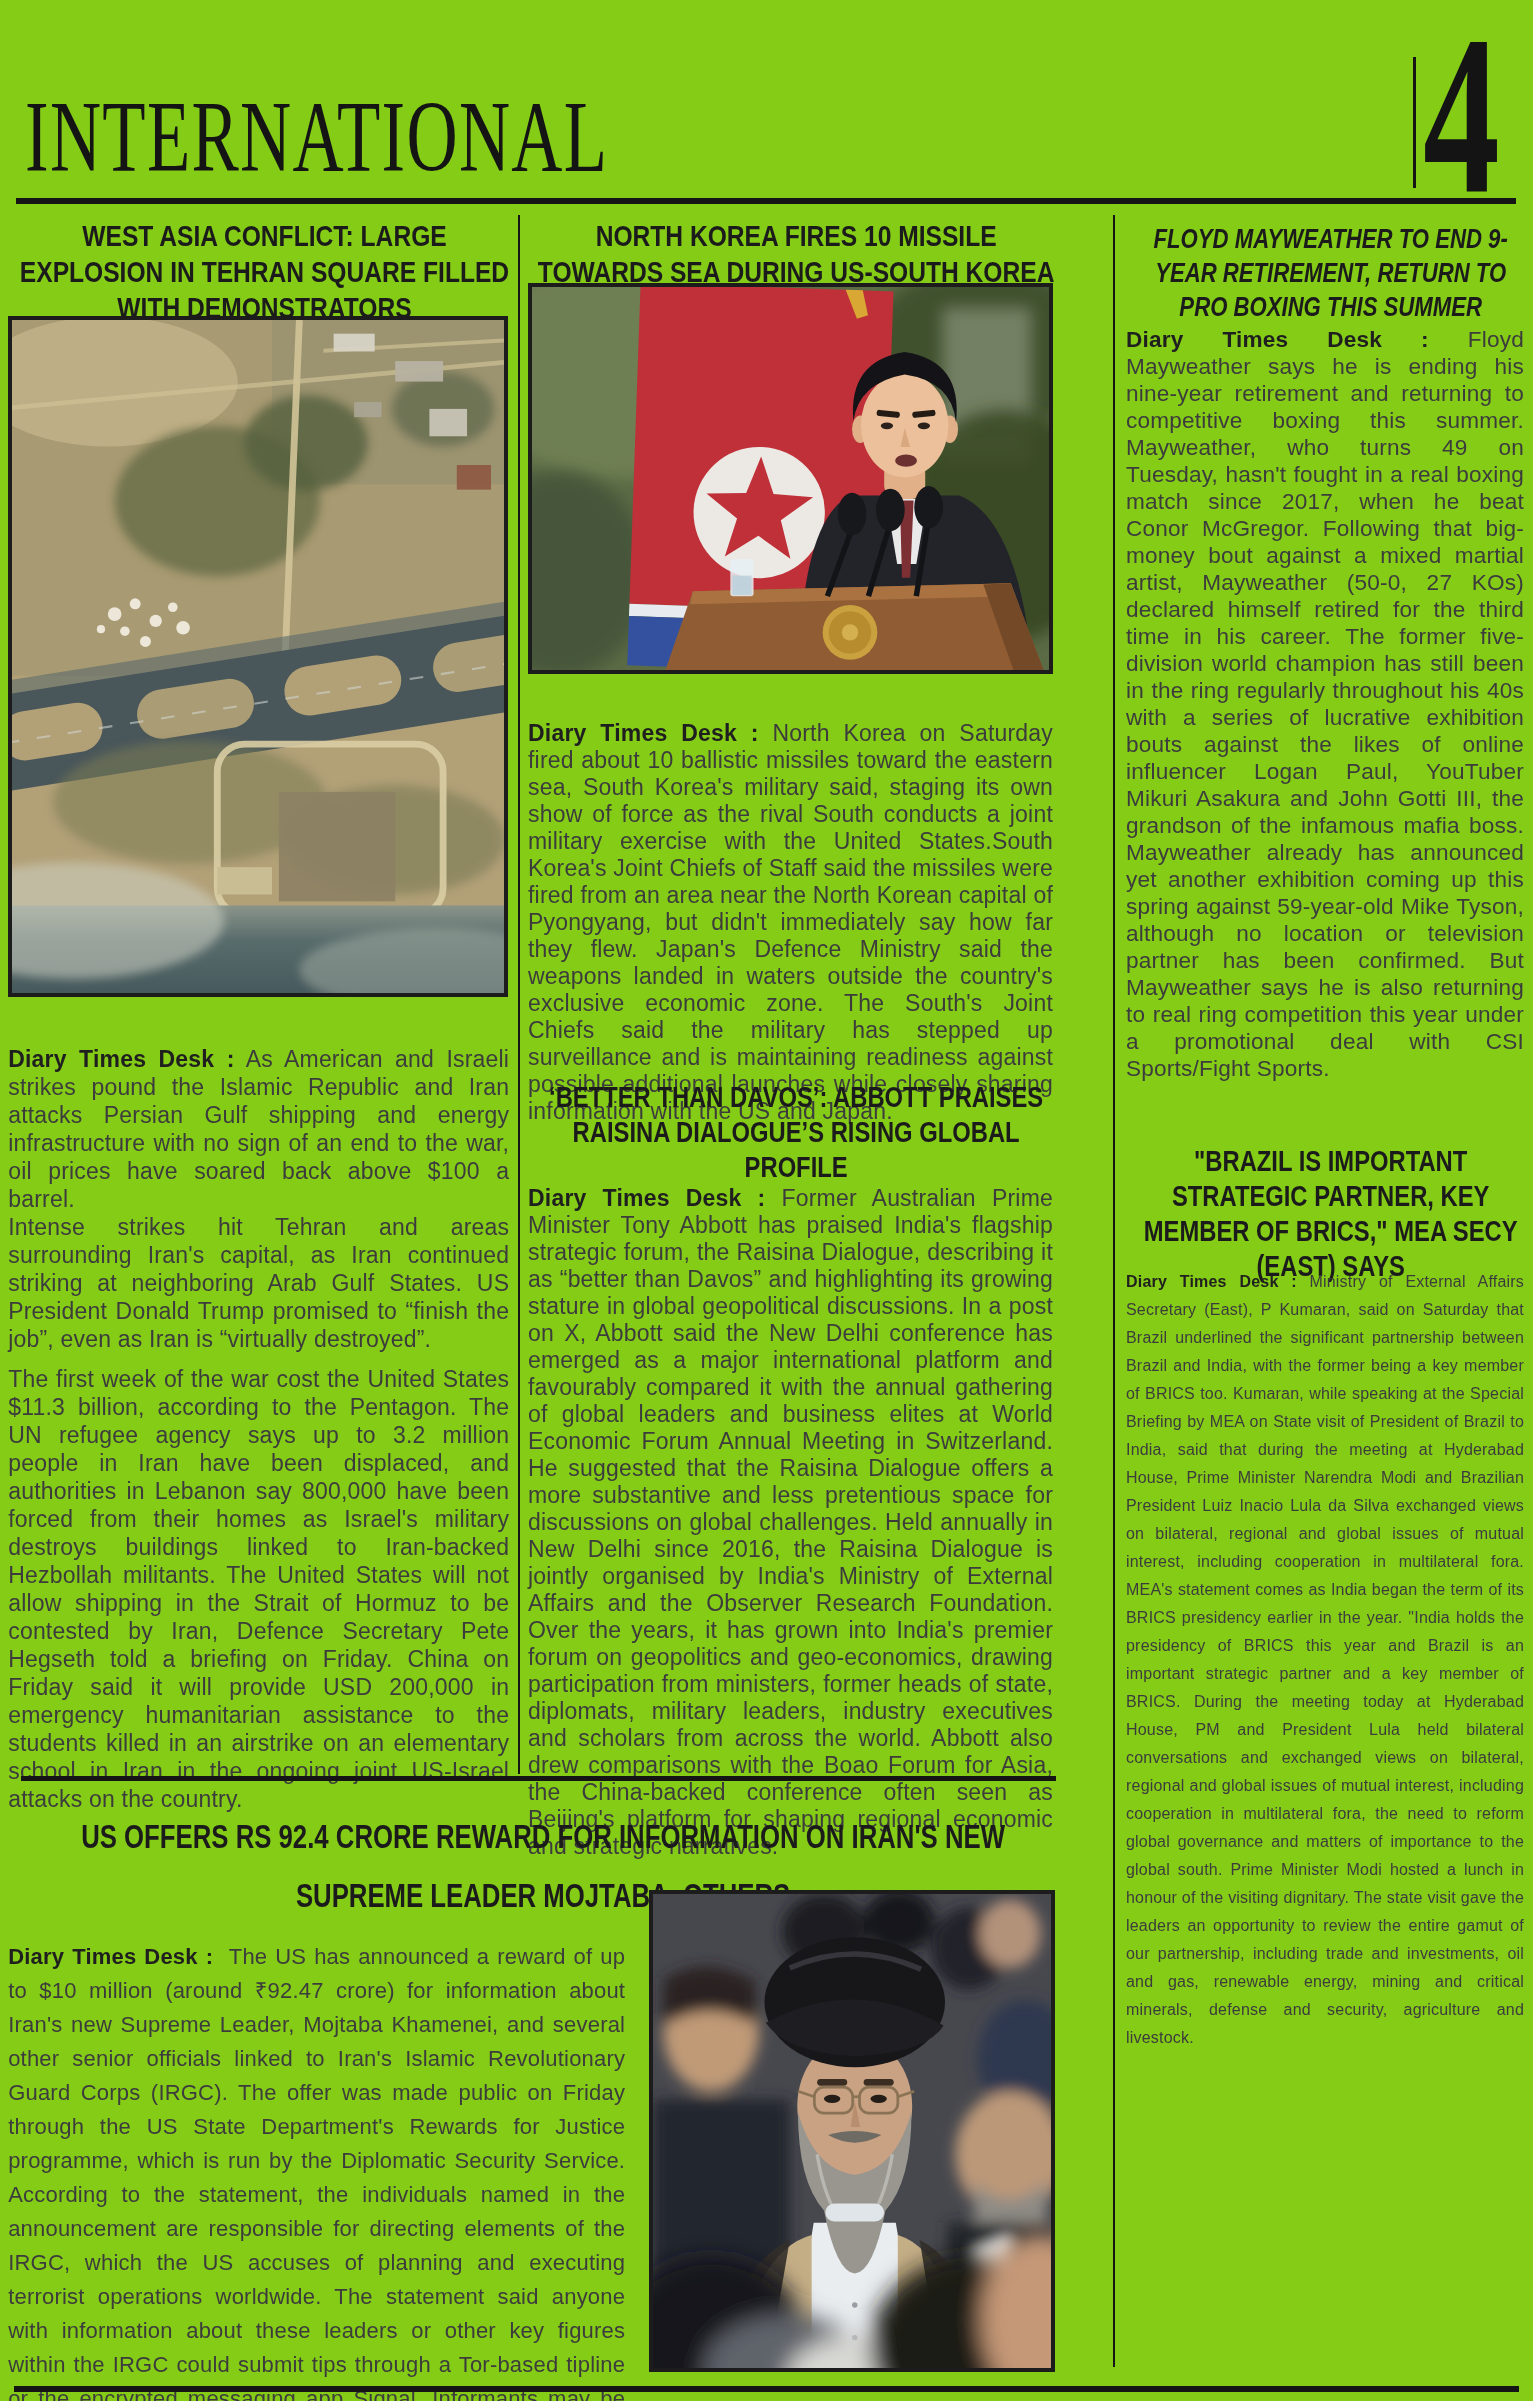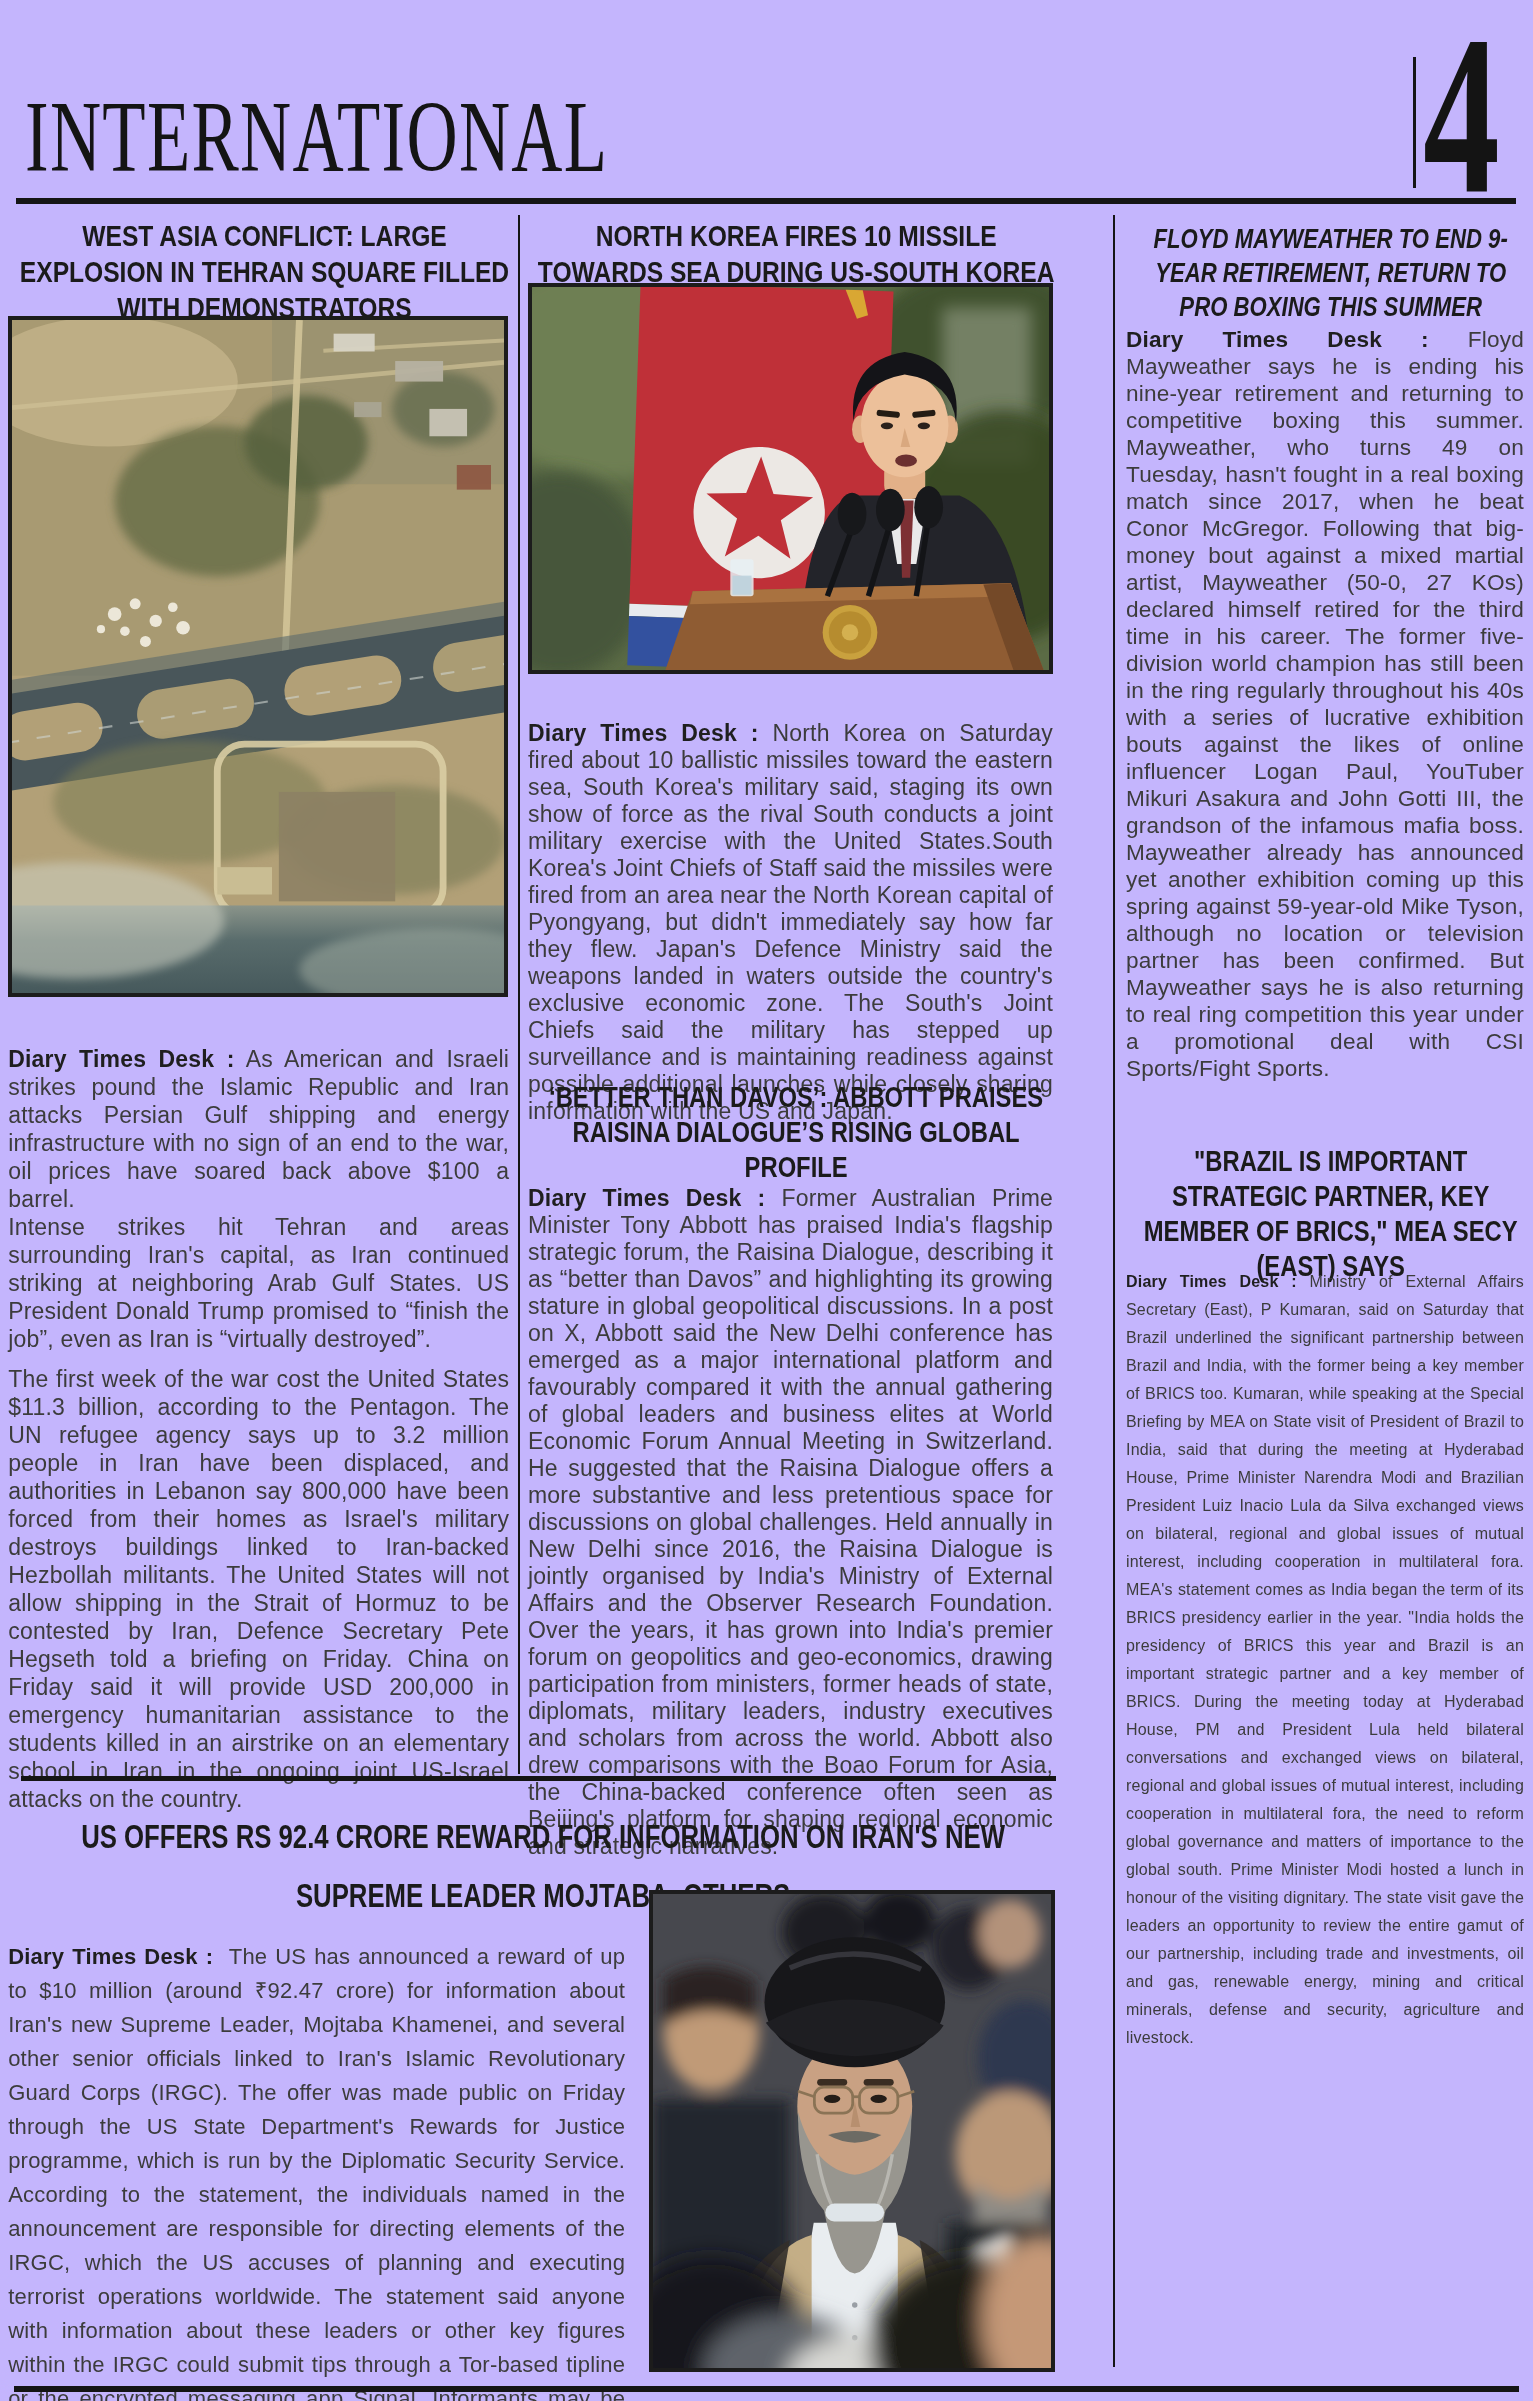--- a/index.html
+++ b/index.html
@@ -1,16 +1,16 @@
 <!DOCTYPE html>
 <html style="font-size:11px"><head>
 <meta charset="utf-8">
 <style>
   html,body{margin:0;padding:0;background:#ffffff;}
-  .page{position:relative;width:1533px;height:2401px;background:#c4b5fd;overflow:hidden;
+  .page{position:relative;width:1533px;height:2401px;background:#84cc16;overflow:hidden;
         font-family:"Liberation Sans",sans-serif;color:#3a3a3a;}
   .abs{position:absolute;}
   .serif{font-family:"Liberation Serif",serif;color:#141414;}
   
   .section-title{font-size:77px;white-space:nowrap;transform:scale(0.92,1.32);transform-origin:left top;letter-spacing:1.4px;}
   .brand{font-size:49px;white-space:nowrap;transform:scale(0.98,1.16);transform-origin:center top;letter-spacing:1.4px;}
   .brand-rule{height:4.1px;background:#121212;margin:11px 2.7px 6.8px 2.7px;}
   .dateline{font-size:28px;white-space:nowrap;word-spacing:13.7px;letter-spacing:0.7px;}
   .pagenum{font-size:226px;font-weight:700;line-height:0.78;transform:scale(0.68,1);transform-origin:left top;}
   .vrule{background:#151515;}

